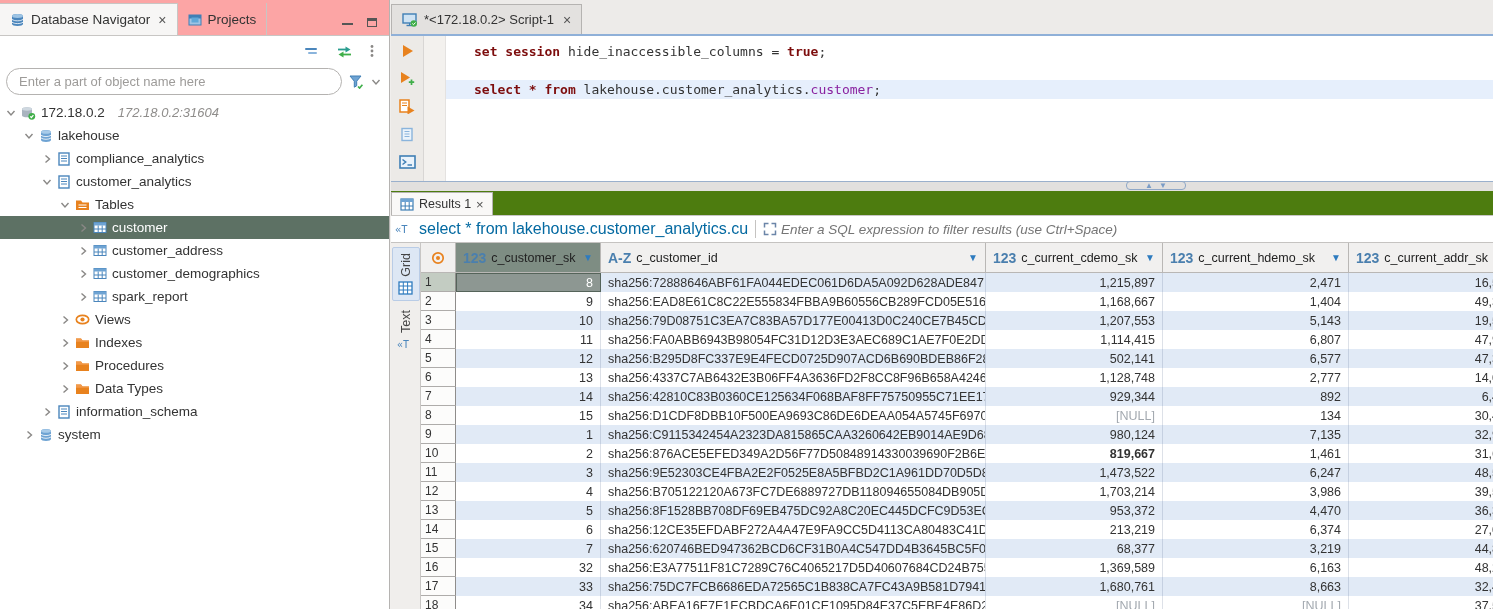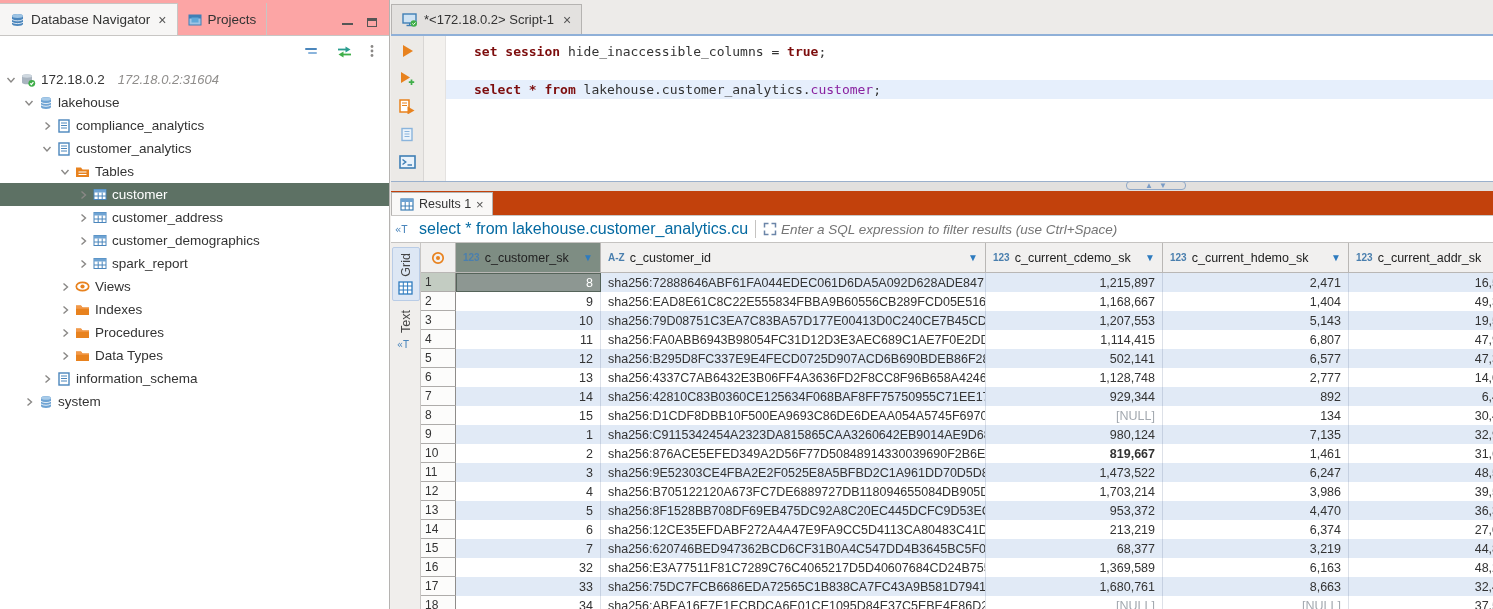--- a/index.html
+++ b/index.html
@@ -41,40 +41,40 @@
   .codeline.hl { background:#e6effc; }
   .tk-keyword { color:#7d0d0d; font-weight:bold; }
   .tk-plain { color:#333; }
   .tk-object { color:#8a23a0; }
 
   .splitter { position:relative; height:10px; background:#e2e0de; border-top:1px solid #9ab0cc; }
   .collapse-ctl { position:absolute; left:735px; top:-1px; width:60px; height:9px; border:1px solid #8fa8c8; border-radius:4px; background:#e2e0de; display:flex; align-items:center; justify-content:center; gap:6px; font-size:8px; color:#7a9cc6; line-height:8px; }
 
   
   .results { height:418px; display:flex; flex-direction:column; }
-  .rtabbar { height:25px; background:#c2410c; border-bottom:1px solid #c8c6c4; display:flex; align-items:flex-end; padding-left:0; }
+  .rtabbar { height:25px; background:#4d7c0f; border-bottom:1px solid #c8c6c4; display:flex; align-items:flex-end; padding-left:0; }
   .rtab { display:flex; align-items:center; gap:5px; height:23px; padding:0 8px; background:#f9f8f7; border:1px solid #b5b3b1; border-bottom:none; font-size:12.5px; }
   .rtab .close { color:#555; font-size:13px; }
   .filterbar { height:27px; background:#fff; border-bottom:1px solid #c5c3c1; display:flex; align-items:center; padding-left:4px; gap:4px; }
   .filter-query { color:#0369a1; font-size:16px; white-space:nowrap; }
   .filter-sep { width:1px; height:18px; background:#c5c3c1; margin:0 3px; }
   .filter-input { flex:1; border:none; outline:none; font-style:italic; color:#9d9b99; font-size:13.5px; font-family:"Liberation Sans",sans-serif; }
   .rbody { flex:1; display:flex; overflow:hidden; }
   .sidetabs { width:30px; background:#f0eeec; border-right:1px solid #c8c6c4; display:flex; flex-direction:column; align-items:center; padding-top:4px; gap:4px; }
   .sidetab { display:flex; flex-direction:column; align-items:center; gap:4px; padding:5px 0; width:28px; border-radius:2px; }
   .sidetab .vlabel { writing-mode:vertical-rl; transform:rotate(180deg); font-size:12.5px; color:#444; }
   .sidetab.active { background:#dde7f4; border:1px solid #b9cce6; }
 
   .gridwrap { flex:1; overflow:hidden; position:relative; background:#fff; }
   .grow { display:flex; height:19px; }
   .grow.head { height:30px; background:#f1f0ef; border-bottom:1px solid #b9b7b5; }
   .gc { flex:none; overflow:hidden; white-space:nowrap; font-size:12.5px; display:flex; align-items:center; padding:0 7px; border-right:1px solid rgba(100,120,150,0.22); }
   .gc.head-c { border-right:1px solid #b9b7b5; gap:5px; color:#222; }
   .gc.head-c.selcol { background:#7e8d83; }
-  .type-ic { font-size:10px; font-weight:bold; color:#4a7fae; letter-spacing:0; }
+  .type-ic { font-size:14px; font-weight:bold; color:#4a7fae; letter-spacing:0; }
   .drop { margin-left:auto; color:#2e7bbf; font-size:10px; }
   .rownum { flex:none; width:35px; background:#fcfcfb; border-right:1px solid #8f8d8b; border-bottom:1px solid #aeacaa; font-size:12px; display:flex; align-items:center; padding-left:4px; }
   .rownum.sel { background:#c3ccc2; }
   .corner { flex:none; width:35px; display:flex; align-items:center; justify-content:center; border-right:1px solid #b9b7b5; }
   .grow.odd .gc { background:#e1eaf6; }
   .grow.even .gc { background:#fff; }
   .gc.num { justify-content:flex-end; }
   .gc.nullv { color:#a3a9b0; justify-content:flex-end; }
   .gc.selcell { background:#8d9792 !important; color:#fff; outline:1.5px solid #55645a; outline-offset:-1.5px; }
 </style>
@@ -124,20 +124,34 @@
             <path d="M9.5 1.5l5 3-5 3z" fill="#2a9d8f"></path>
             <path d="M15 9.5H7" stroke="#3fae49" stroke-width="1.8"></path>
             <path d="M7.5 6.5l-5 3 5 3z" fill="#3fae49"></path>
           </svg>
         </span>
       <span class="icon">
           <svg width="6" height="14">
             <circle cx="3" cy="2.5" r="1.4" fill="#8a8886"></circle>
             <circle cx="3" cy="7" r="1.4" fill="#8a8886"></circle>
             <circle cx="3" cy="11.5" r="1.4" fill="#8a8886"></circle>
+          </svg>
+        </span>
+    </div>
+    <div class="searchrow">
+      <input placeholder="Enter a part of object name here" style="">
+      <span class="icon">
+          <svg width="17" height="15">
+            <path d="M2 2h11l-4.3 5.2v4.6l-2.4 1.4V7.2z" fill="#6ea3d3" stroke="#3f7fb5"></path>
+            <path d="M10 12.5l1.6 1.6 2.8-3.4" stroke="#3fae49" stroke-width="1.6" fill="none"></path>
+          </svg>
+        </span>
+      <span class="icon">
+          <svg width="10" height="10">
+            <polyline points="1.5,3 5,7 8.5,3" fill="none" stroke="#8a8886" stroke-width="1.4"></polyline>
           </svg>
         </span>
     </div>
     <div id="tree" class="tree">
         <div class="trow" style="padding-left: 6px;">
           <span class="icon">
             <svg width="10" height="10">
               <polyline points="1.5,3 5,7 8.5,3" fill="none" stroke="#8a8886" stroke-width="1.4"></polyline>
             </svg>
           </span>

